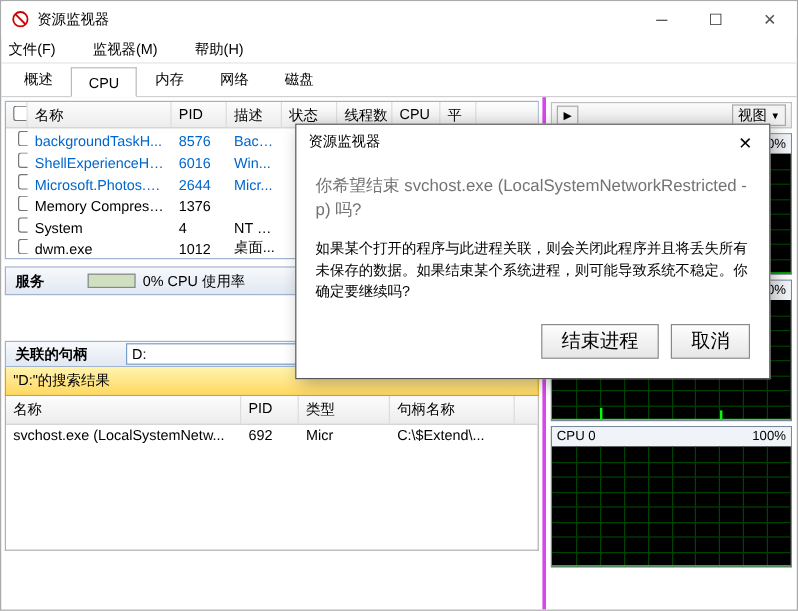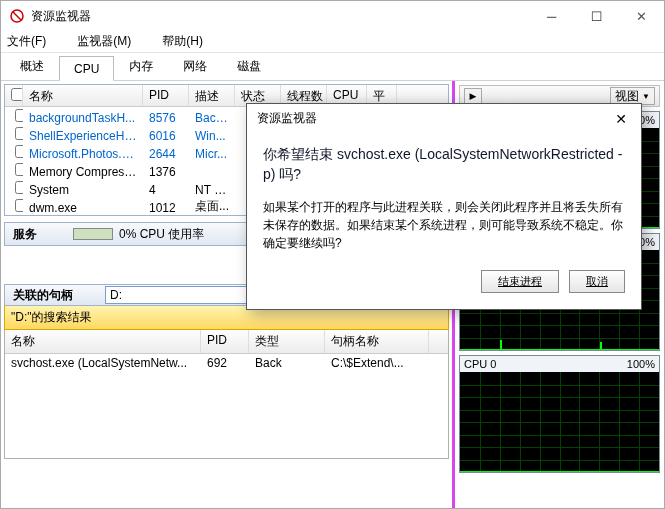--- a/index.html
+++ b/index.html
@@ -64,24 +64,24 @@
   .graph-body { height: 100px; background: #000; position: relative; overflow: hidden; }
   .grid-v, .grid-h { position: absolute; background: #004400; }
   .grid-v { width: 1px; height: 100%; top: 0; }
   .grid-h { height: 1px; width: 100%; left: 0; }
   .spike { position: absolute; bottom: 0; width: 2px; background: #00ff00; }
   .dialog-backdrop { position: absolute; top: 102px; left: 245px; width: 396px; background: #fff; border: 1px solid #555; box-shadow: 4px 4px 14px rgba(0,0,0,0.3); z-index: 10; }
   .dialog-title { display: flex; align-items: center; padding: 6px 10px 4px; font-size: 12px; }
   .dialog-title span:first-child { flex: 1; }
   .dialog-title .x { font-size: 14px; padding: 0 4px; cursor: default; }
   .dialog-body { padding: 14px 16px 10px; }
-  .dialog-q { color: #0f172a; font-size: 14px; line-height: 1.4; margin-bottom: 14px; }
+  .dialog-q { color: #737373; font-size: 14px; line-height: 1.4; margin-bottom: 14px; }
   .dialog-msg { font-size: 12px; line-height: 1.5; margin-bottom: 18px; }
   .dialog-btns { display: flex; justify-content: flex-end; gap: 10px; padding: 0 0 6px 0; }
-  .dialog-btns button { padding: 3px 16px; font-size: 11px; border: 1px solid #888; background: linear-gradient(#fefefe,#e6e6e6); cursor: pointer; text-decoration: underline; }
+  .dialog-btns button { padding: 3px 16px; font-size: 16px; border: 1px solid #888; background: linear-gradient(#fefefe,#e6e6e6); cursor: pointer; }
 </style>
 </head>
 <body>
 
 <div class="titlebar">
   <span class="app-icon">
     <svg width="14" height="14" viewBox="0 0 14 14">
         <circle cx="7" cy="7" r="6" fill="none" stroke="#c00" stroke-width="1.5"></circle>
         <line x1="3" y1="3" x2="11" y2="11" stroke="#c00" stroke-width="1.5"></line>
       </svg>
@@ -185,21 +185,21 @@
       <div class="hg-head">
         <div class="h-name">名称</div>
         <div class="h-pid">PID</div>
         <div class="h-type">类型</div>
         <div class="h-obj">句柄名称</div>
       </div>
       <div class="hg-body" id="hg-body">
           <div class="hg-row">
             <div class="h-name">svchost.exe (LocalSystemNetw...</div>
             <div class="h-pid">692</div>
-            <div class="h-type">Back</div>
+            <div class="h-type">Micr</div>
             <div class="h-obj">C:\$Extend\...</div>
           </div>
         </div>
     </div>
   </div>
 
   <div class="right">
     <div class="view-bar">
       <div class="navbtn">▶</div>
       <div class="viewsel">

